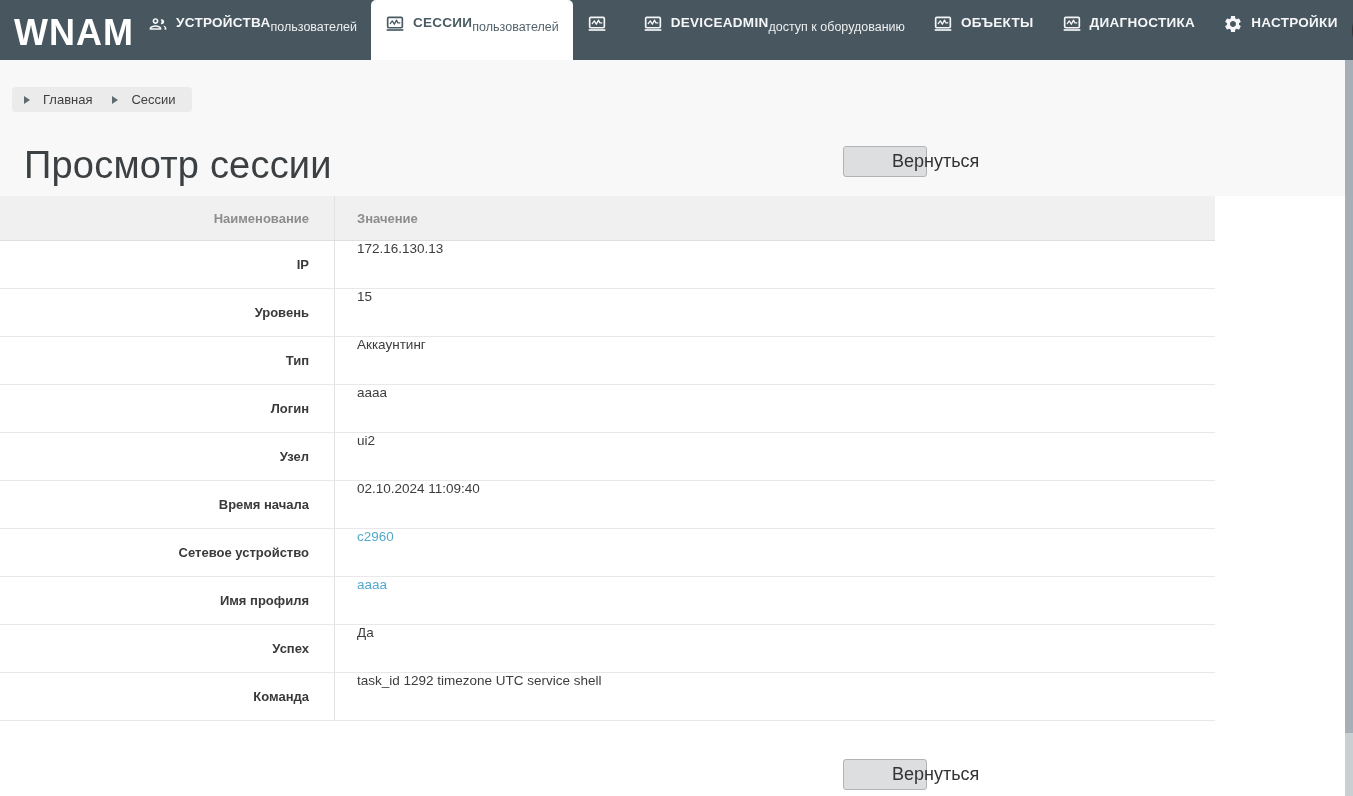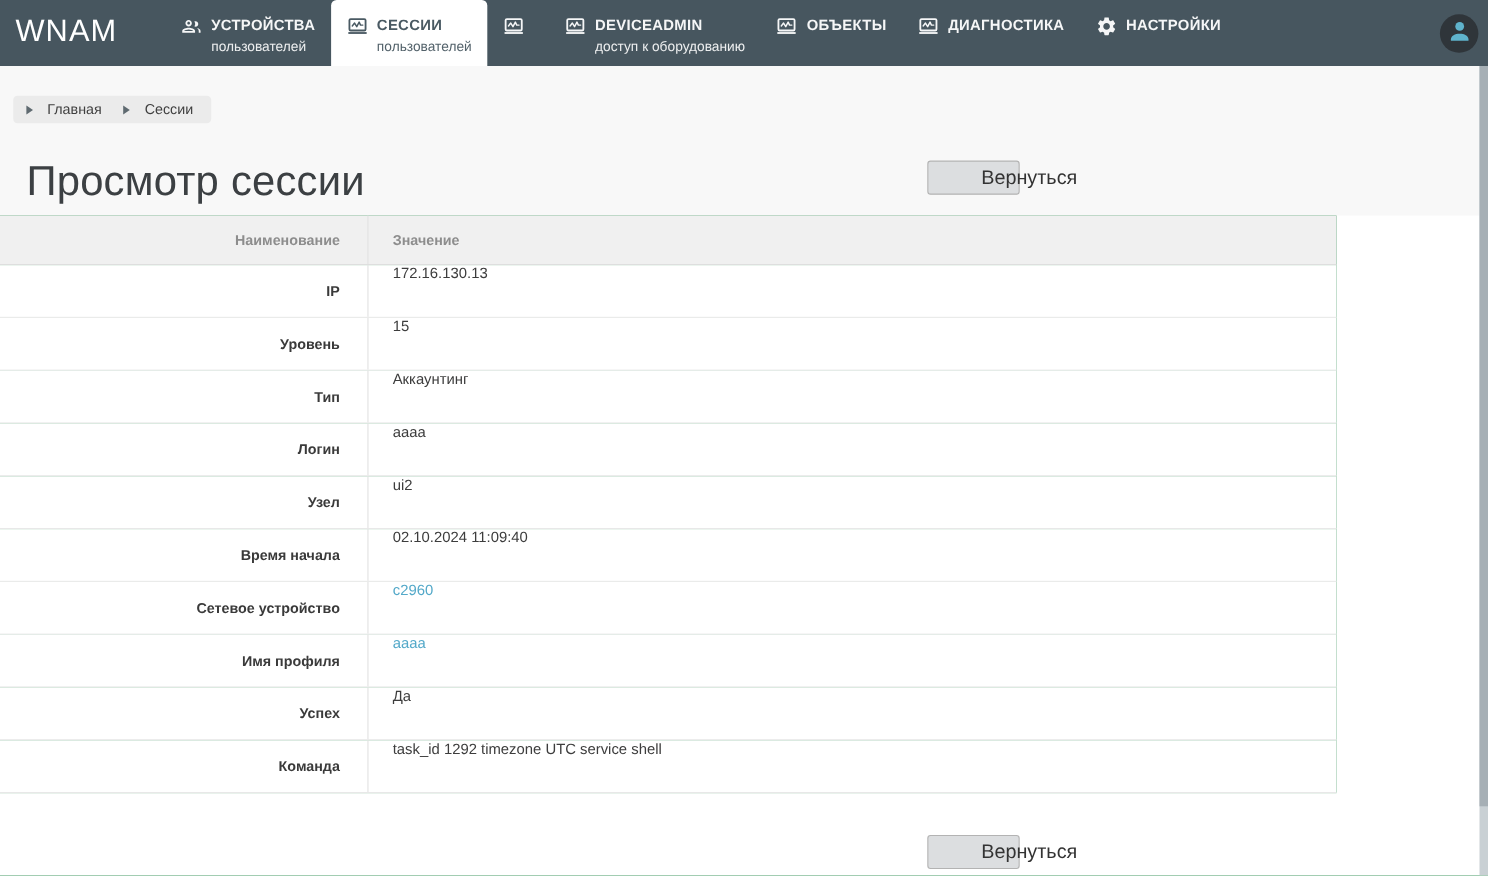--- a/index.html
+++ b/index.html
@@ -15,37 +15,37 @@
   
   .navbar {
     position:absolute; top:0; left:0; width:1353px; height:60px;
     background:var(--navbar-bg,#47565f);
     display:flex; align-items:stretch;
     color:var(--navbar-text,#fff);
     z-index:5;
   }
   .brand {
     width:150px; padding:12px 0 0 14px;
-    font-size:28px; font-weight:normal; letter-spacing:1px;
+    font-size:36px; font-weight:bold; letter-spacing:1px;
     color:#fff; cursor:pointer;
   }
   .nav-items { display:flex; align-items:stretch; }
   .nav-item {
     display:flex; align-items:flex-start;
     padding:15px 14px 0 14px;
     cursor:pointer; text-decoration:none; color:rgba(255,255,255,.95);
   }
   .nav-item.active {
     background:var(--active-tab-bg,#fff);
     color:var(--active-tab-text,#4a5a63);
     border-radius:5px 5px 0 0;
   }
   .nav-icon { width:20px; height:20px; margin-right:8px; flex:0 0 auto; margin-top:-1px; }
   .nav-icon svg { width:20px; height:20px; display:block; }
-  .nav-text { display:flex; flex-direction:column; }
+  .nav-text { display:flex; flex-direction:row; }
   .nav-label { font-size:13.5px; font-weight:bold; letter-spacing:.3px; line-height:15px; white-space:nowrap; }
   .nav-sublabel { font-size:12.5px; font-weight:normal; line-height:14px; margin-top:5px; white-space:nowrap; opacity:.95; }
 
   .avatar {
     margin-left:auto; margin-right:9px; align-self:center;
     width:35px; height:35px; border-radius:50%;
     background:var(--avatar-bg,#2f353a);
     display:flex; align-items:center; justify-content:center;
     cursor:pointer;
   }

